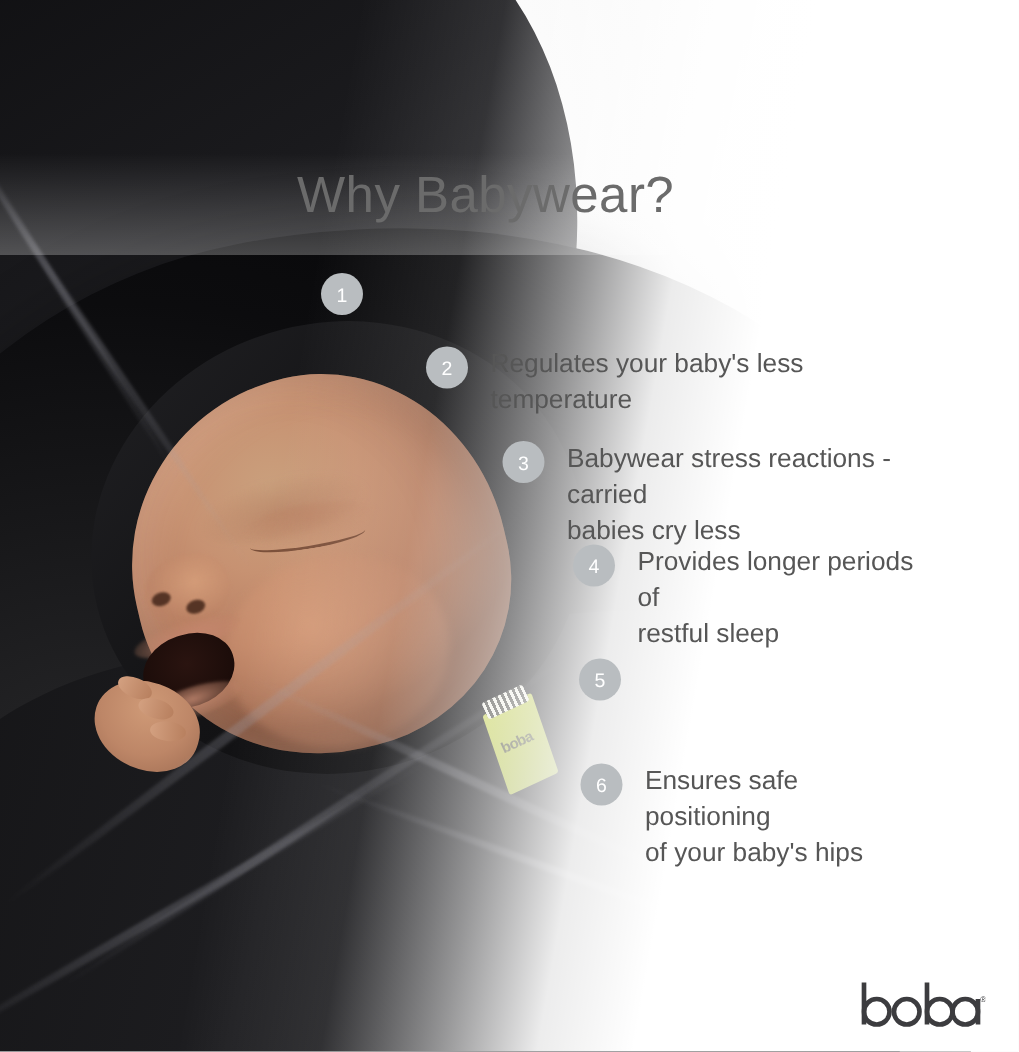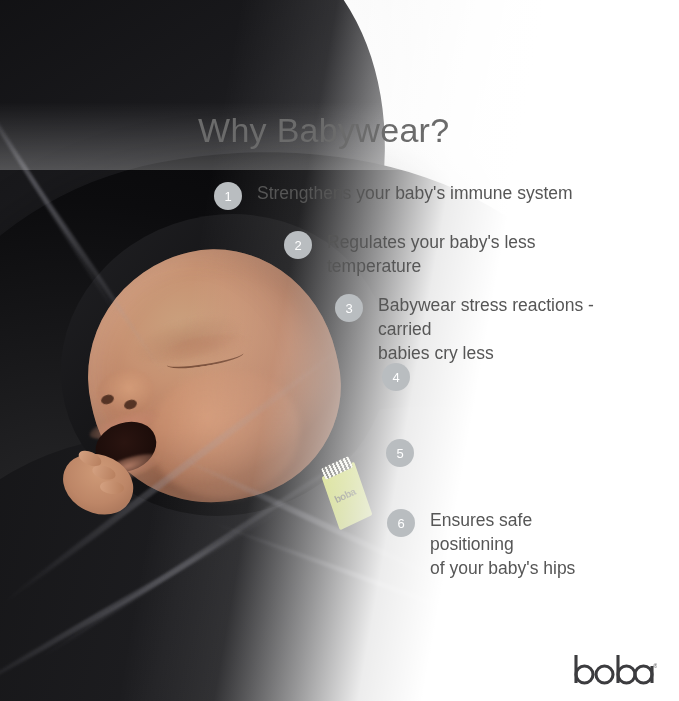--- a/index.html
+++ b/index.html
@@ -457,36 +457,37 @@
     <div class="white-veil"></div>
     <div class="white-veil-top"></div>
   </div>
 
   <div class="content">
 
     <div class="title">Why Babywear?</div>
 
     <div class="item i1">
       <div class="bullet">1</div>
-      <div class="item-text">Strengthens your baby's immune system</div>
     </div>
 
     <div class="item i2">
       <div class="bullet">2</div>
       <div class="item-text">Regulates your baby's less temperature</div>
     </div>
 
     <div class="item i3">
       <div class="bullet">3</div>
       <div class="item-text">Babywear stress reactions - carried
 babies cry less</div>
     </div>
 
     <div class="item i4">
       <div class="bullet">4</div>
+      <div class="item-text">Provides longer periods of
+restful sleep</div>
     </div>
 
     <div class="item i5">
       <div class="bullet">5</div>
     </div>
 
     <div class="item i6">
       <div class="bullet">6</div>
       <div class="item-text">Ensures safe positioning
 of your baby's hips</div>

